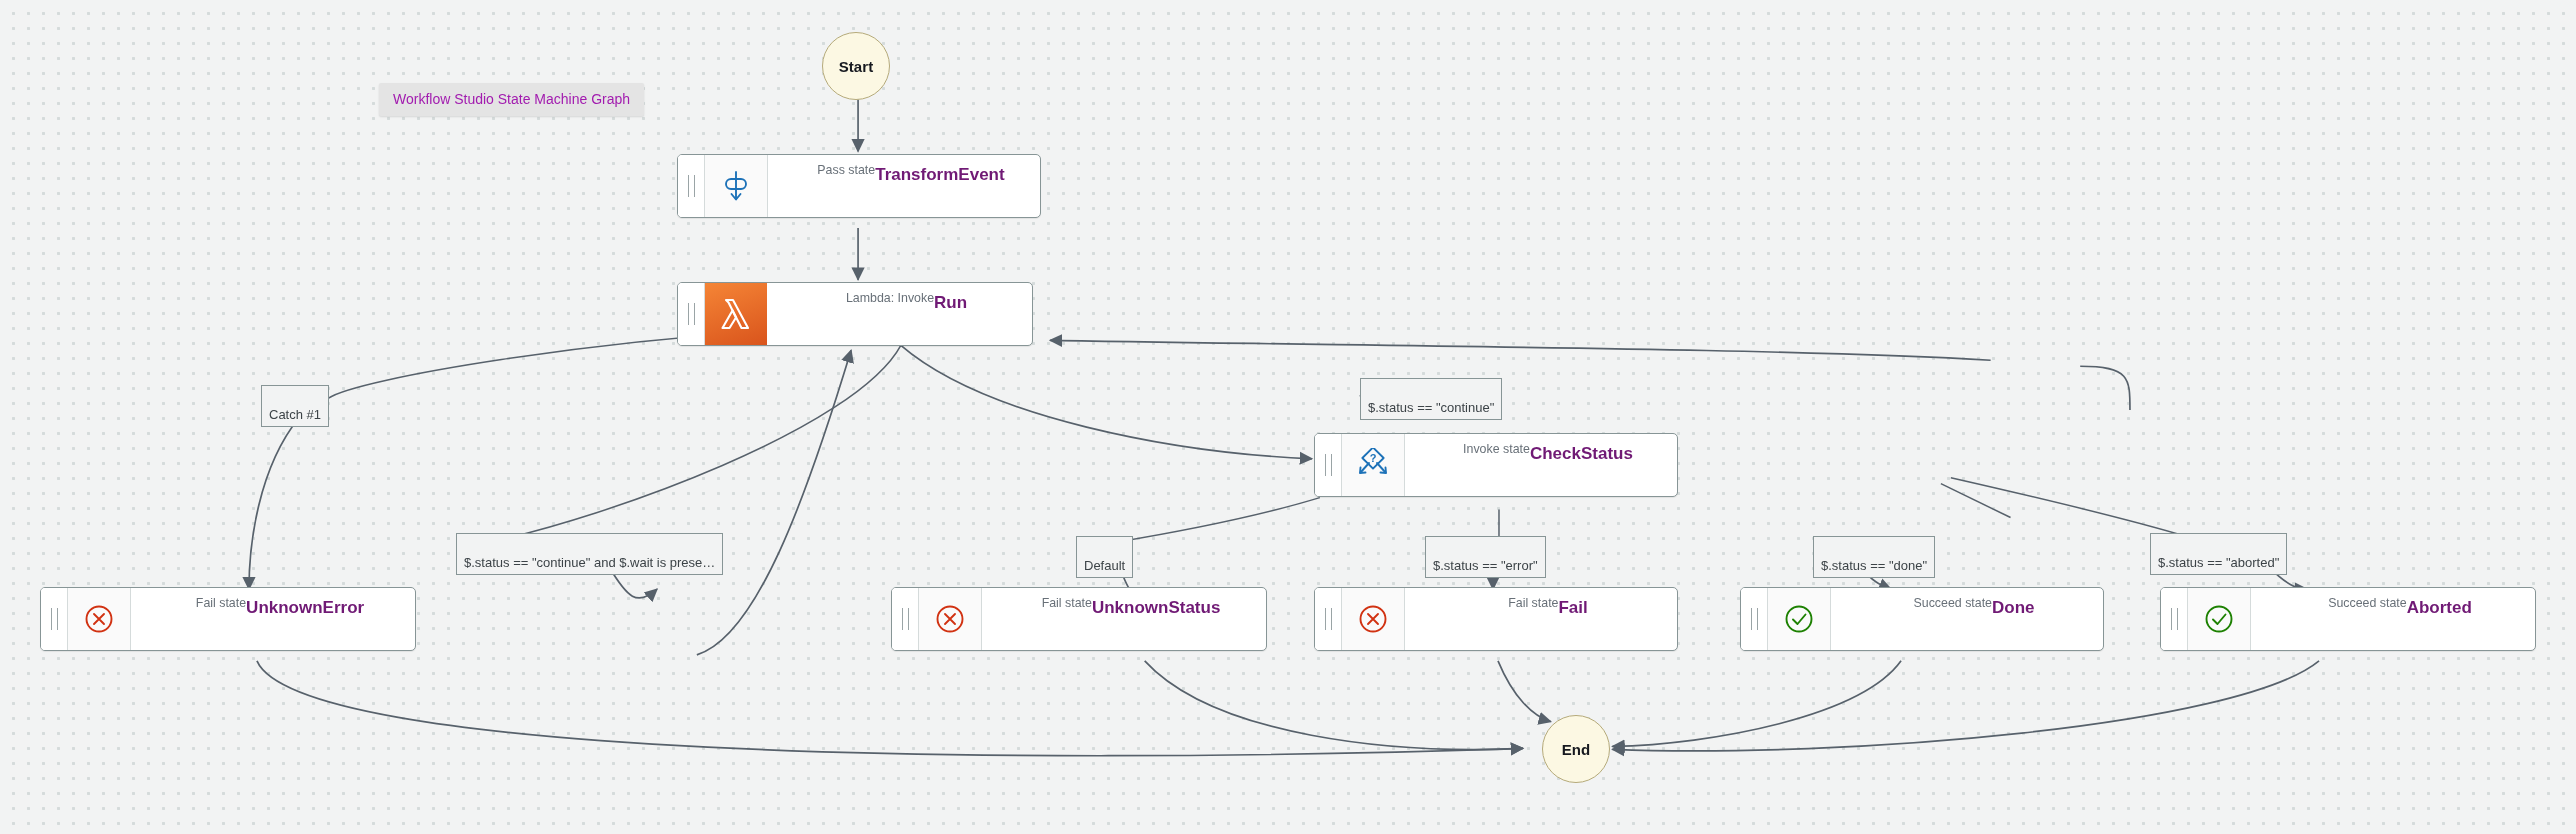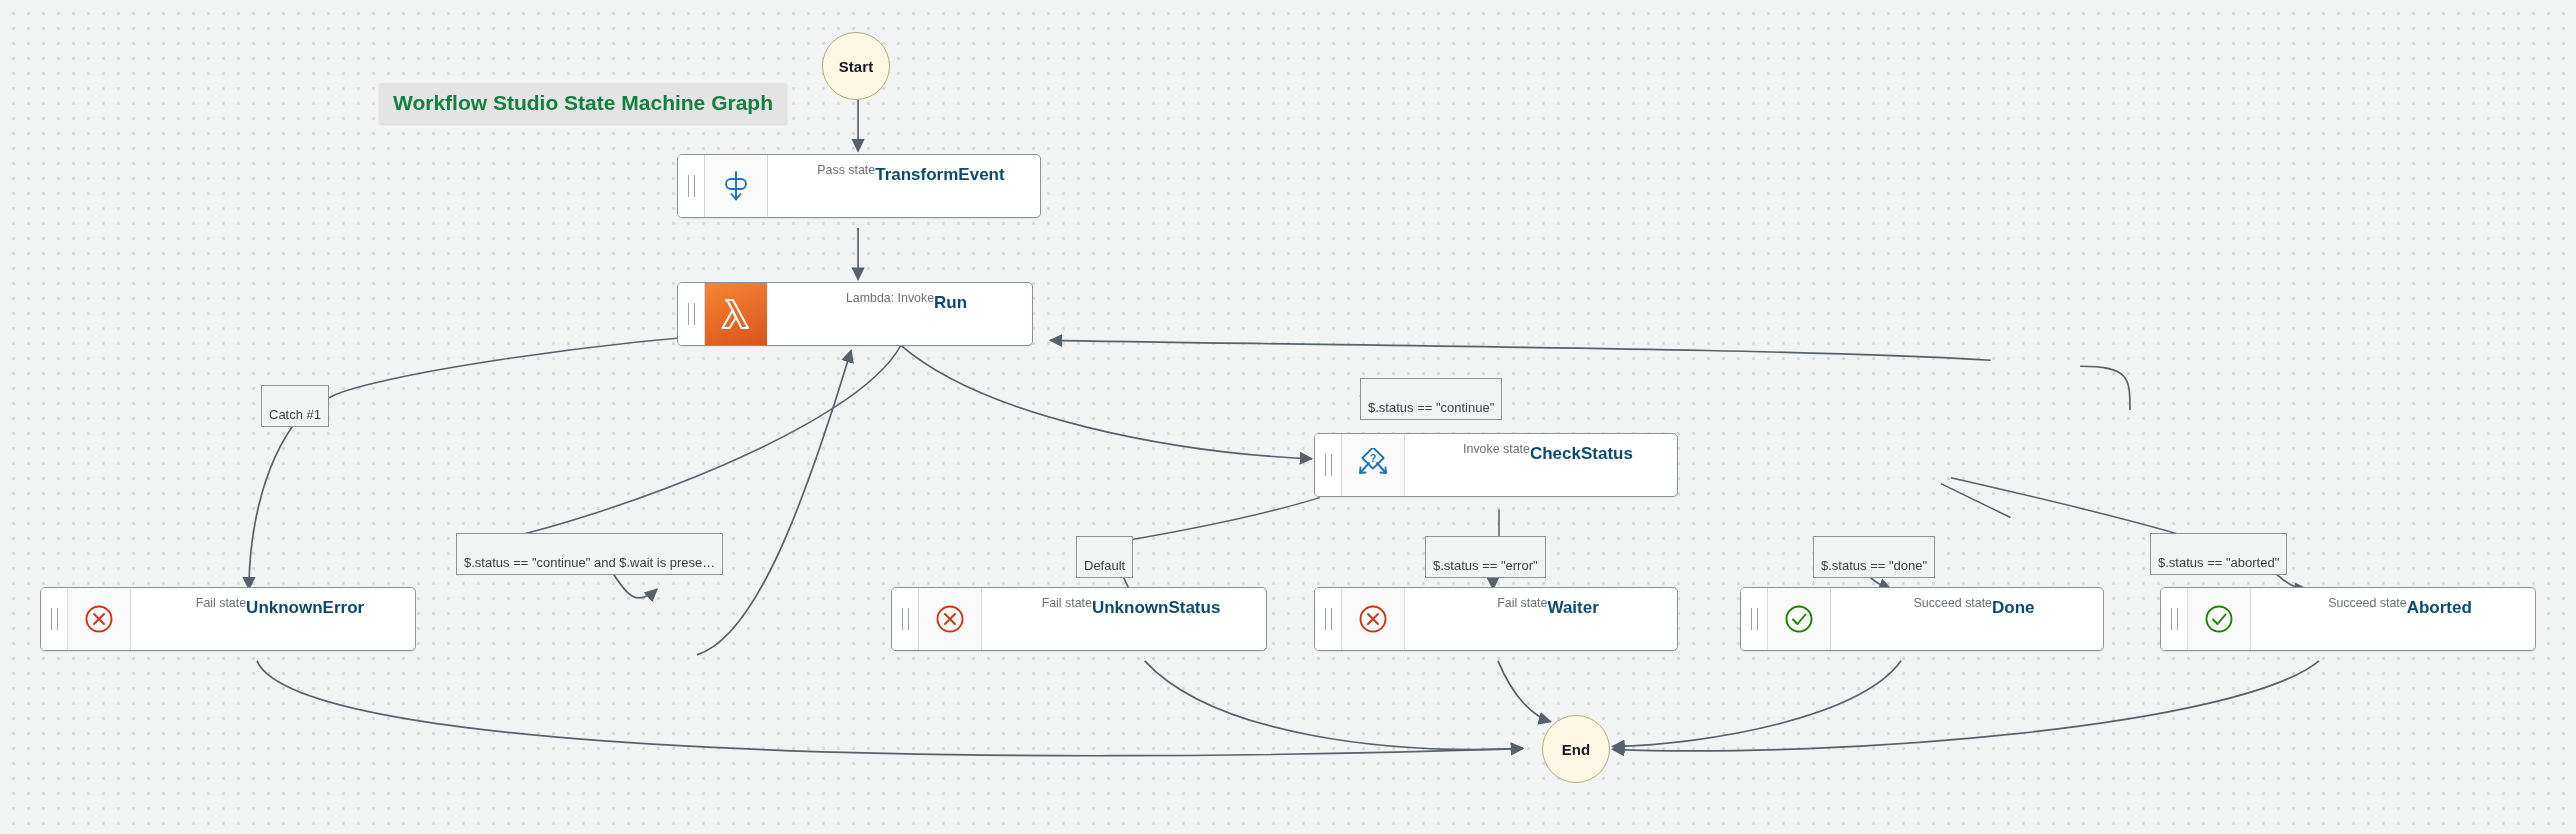--- a/index.html
+++ b/index.html
@@ -92,38 +92,37 @@
     justify-content: center;
   }
   .card-sub {
     font-size: 12.4px;
     color: #687078;
     line-height: 15px;
     white-space: nowrap;
   }
   .card-title {
     font-size: 17px;
-    color: #0c4a6e;
+    color: #701a75;
     font-weight: bold;
     line-height: 22px;
     white-space: nowrap;
     margin-top: 1px;
   }
 
   
   .graph-title {
     position: absolute;
     background: #e4e4e4;
-    color: #15803d;
-    font-size: 21px;
+    color: #a21caf;
+    font-size: 14px;
     padding: 8px 14px 9px 14px;
     border-radius: 2px;
     box-shadow: 0 1px 2px rgba(0,0,0,.12);
     white-space: nowrap;
-    font-weight: bold;
   }
 
   
   .edge-label {
     position: absolute;
     background: #f2f3f3;
     border: 1px solid #879596;
     color: #3c4347;
     font-size: 13px;
     line-height: 15px;
@@ -291,21 +290,21 @@
         <i></i>
       </div>
     <div class="icon-cell">
       <svg width="34" height="34" viewBox="0 0 34 34" fill="none" stroke="#d13212" stroke-width="1.9" stroke-linecap="round">
         <circle cx="17" cy="17" r="12.5"></circle>
         <path d="M12 12 L22 22 M22 12 L12 22"></path>
       </svg>
     </div>
     <div class="card-text">
       <div class="card-sub">Fail state</div>
-      <div class="card-title">Waiter</div>
+      <div class="card-title">Fail</div>
     </div>
   </div>
 
   <div class="state-card" style="left:1740px; top:587px; width:364px;">
     <div class="drag-handle">
         <i></i>
       </div>
     <div class="icon-cell">
       <svg width="34" height="34" viewBox="0 0 34 34" fill="none" stroke="#1d8102" stroke-width="1.9" stroke-linecap="round" stroke-linejoin="round">
         <circle cx="17" cy="17" r="12.5"></circle>

